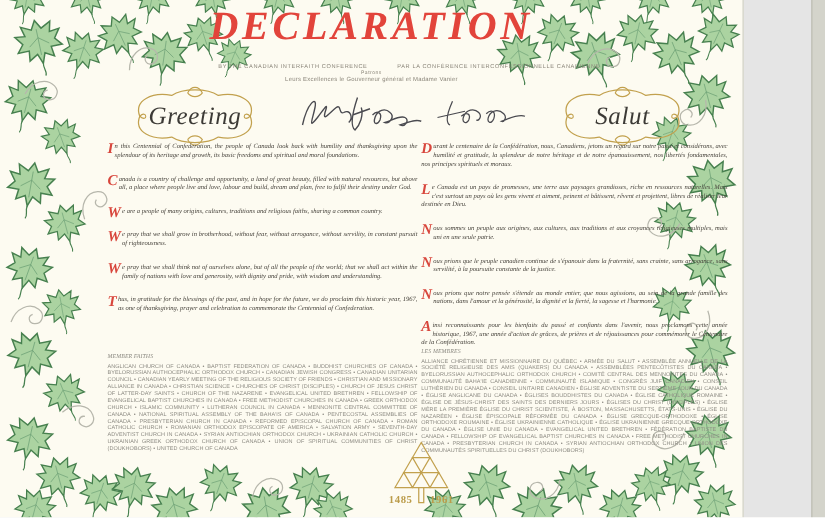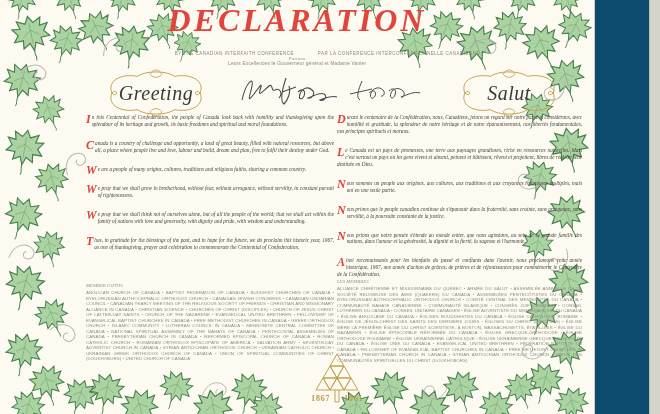--- a/index.html
+++ b/index.html
@@ -1,16 +1,16 @@
 <!DOCTYPE html>
 <html><head>
 <meta charset="utf-8">
 <style>
   html,body{margin:0;padding:0;background:#ffffff;}
-  .stage{position:relative;width:660px;height:414px;overflow:hidden;background:#0c4a6e;
+  .stage{position:relative;width:660px;height:414px;overflow:hidden;background:#e5e5e5;
          font-family:"Liberation Serif",serif;}
   .paper{position:absolute;left:0;top:0;width:594px;height:414px;background:#fdfbf1;
          border-right:1px solid #cfcfc5;}
   .scan-strip{position:absolute;top:0;left:649px;width:11px;height:414px;background:#d4d4cb;
          border-left:1px solid #bdbdb4;}
   svg.decor{position:absolute;left:0;top:0;width:594px;height:414px;}
 
   .title{position:absolute;left:0;top:2px;width:594px;text-align:center;
          font-style:italic;font-weight:bold;font-size:32px;line-height:36px;
          letter-spacing:3px;color:#e2443b;}
@@ -23,21 +23,21 @@
   .patrons .inner{display:inline-block;transform:scale(.5);transform-origin:50% 0;
          font-family:"Liberation Sans",sans-serif;color:#8b867a;}
   .patrons .p-label{font-size:8px;letter-spacing:.8px;}
   .patrons .p-names{font-size:9.5px;letter-spacing:.4px;}
 
   .cartouche{position:absolute;width:108px;height:54px;}
   .cartouche svg{position:absolute;left:0;top:0;width:108px;height:54px;}
   .cartouche .ctext{position:absolute;left:0;top:16px;width:108px;text-align:center;
          font-style:italic;font-size:20px;color:#3c3a36;letter-spacing:.5px;}
   .cart-greeting{left:102px;top:66px;}
-  .cart-salut{left:455px;top:66px;}
+  .cart-salut{left:444px;top:66px;}
   .signatures{position:absolute;left:238px;top:70px;width:186px;height:42px;}
 
   .col{position:absolute;top:114px;}
   .col-en{left:86px;width:248px;}
   .col-fr{left:337px;width:245px;}
   .col-inner{width:200%;transform:scale(.5);transform-origin:0 0;
          font-style:italic;font-size:10.5px;line-height:1.32;color:#45413a;text-align:justify;}
   .para{margin:0 0 24px 0;}
   .dropcap{float:left;font-size:24px;line-height:19px;font-weight:bold;
          color:#d8463c;margin-right:2px;}
@@ -222,20 +222,20 @@
         <div class="members-list">ALLIANCE CHRÉTIENNE ET MISSIONNAIRE DU QUÉBEC • ARMÉE DU SALUT • ASSEMBLÉE ANNUELLE DE LA SOCIÉTÉ RELIGIEUSE DES AMIS (QUAKERS) DU CANADA • ASSEMBLÉES PENTECÔTISTES DU CANADA • BYELORUSSIAN AUTHOCEPHALIC ORTHODOX CHURCH • COMITÉ CENTRAL DES MENNONITES DU CANADA • COMMUNAUTÉ BAHA'IE CANADIENNE • COMMUNAUTÉ ISLAMIQUE • CONGRÈS JUIF CANADIEN • CONSEIL LUTHÉRIEN DU CANADA • CONSEIL UNITAIRE CANADIEN • ÉGLISE ADVENTISTE DU SEPTIÈME JOUR DU CANADA • ÉGLISE ANGLICANE DU CANADA • ÉGLISES BOUDDHISTES DU CANADA • ÉGLISE CATHOLIQUE ROMAINE • ÉGLISE DE JÉSUS-CHRIST DES SAINTS DES DERNIERS JOURS • ÉGLISES DU CHRIST (DISCIPLES) • ÉGLISE MÈRE LA PREMIÈRE ÉGLISE DU CHRIST SCIENTISTE, À BOSTON, MASSACHUSETTS, ÉTATS-UNIS • ÉGLISE DU NAZARÉEN • ÉGLISE ÉPISCOPALE RÉFORMÉE DU CANADA • ÉGLISE GRECQUE-ORTHODOXE • ÉGLISE ORTHODOXE ROUMAINE • ÉGLISE UKRAINIENNE CATHOLIQUE • ÉGLISE UKRAINIENNE GRECQUE-ORTHODOXE DU CANADA • ÉGLISE UNIE DU CANADA • EVANGELICAL UNITED BRETHREN • FÉDÉRATION BAPTISTE DU CANADA • FELLOWSHIP OF EVANGELICAL BAPTIST CHURCHES IN CANADA • FREE METHODIST CHURCHES IN CANADA • PRESBYTERIAN CHURCH IN CANADA • SYRIAN ANTIOCHIAN ORTHODOX CHURCH • UNION DES COMMUNAUTÉS SPIRITUELLES DU CHRIST (DOUKHOBORS)</div>
       </div>
     </div>
 
     <div class="emblem">
       <svg viewBox="0 0 60 54">
         <path d="M30,2 L23,14 L37,14 Z M23,14 L16,26 L30,26 Z M37,14 L30,26 L44,26 Z M23,14 L37,14 L30,26 Z M16,26 L9,38 L23,38 Z M30,26 L23,38 L37,38 Z M44,26 L37,38 L51,38 Z M16,26 L30,26 L23,38 Z M30,26 L44,26 L37,38 Z" fill="none" stroke="#c2a14e" stroke-width="1"></path>
         <path d="M28,38 L28,50 L32,50 L32,38" fill="none" stroke="#c2a14e" stroke-width="1"></path>
       </svg>
       <div class="dates">
-        <span>1867</span>
+        <span>1485</span>
         <span>1961</span>
       </div>
     </div>
 
   </div>
   <div class="scan-strip"></div>
 </div>
 
 </body></html>

